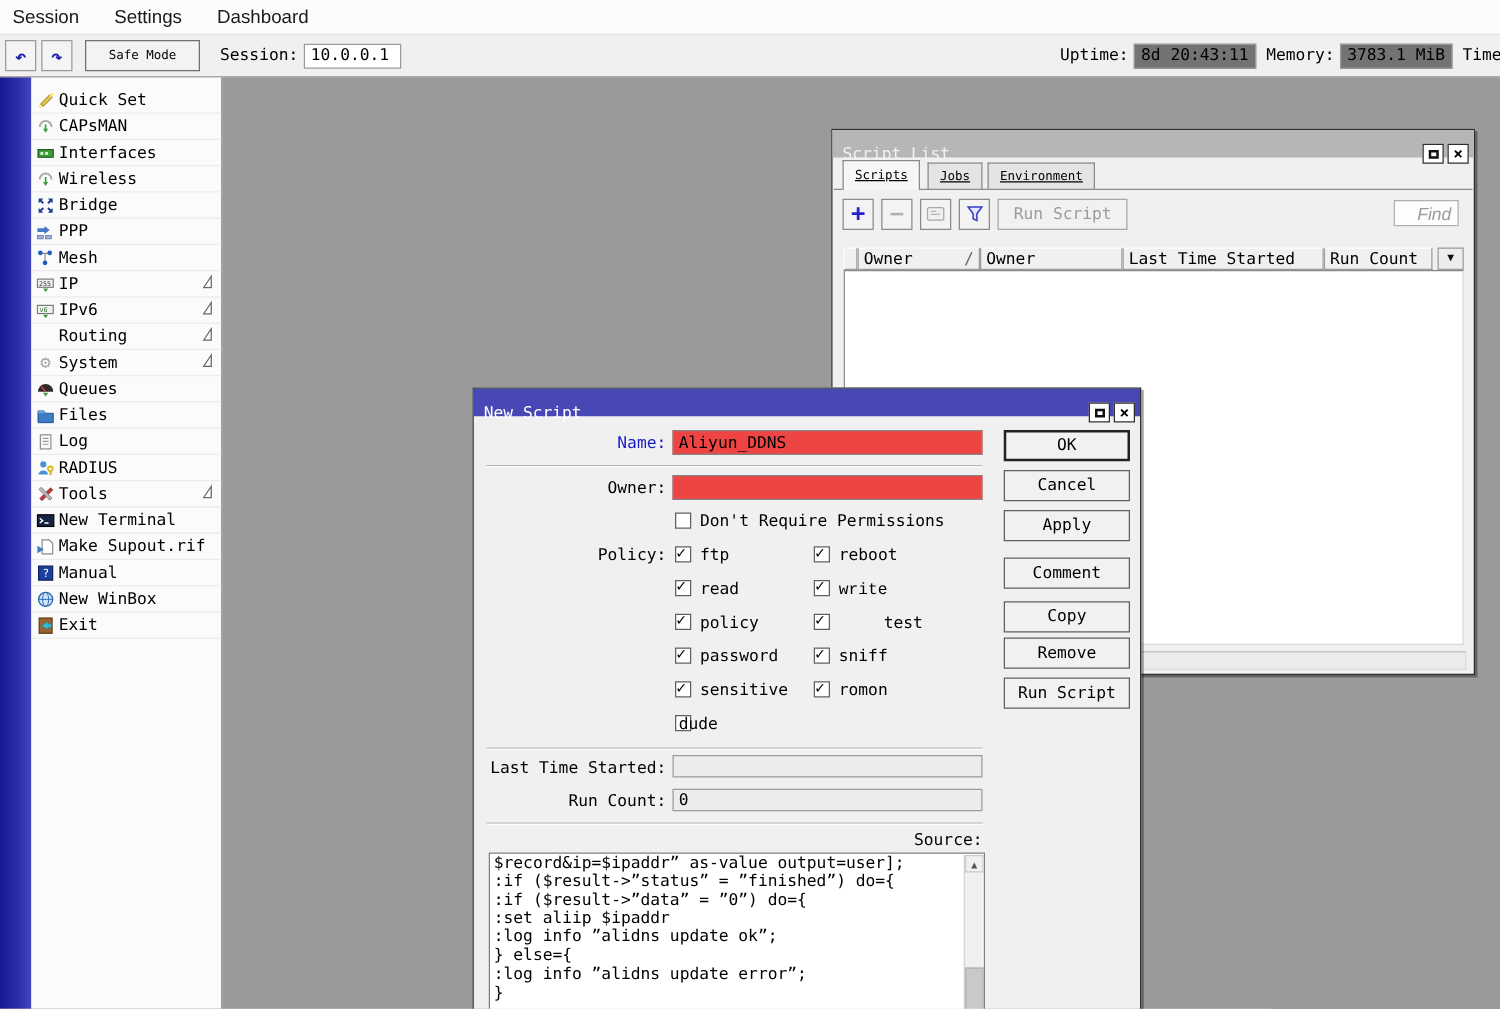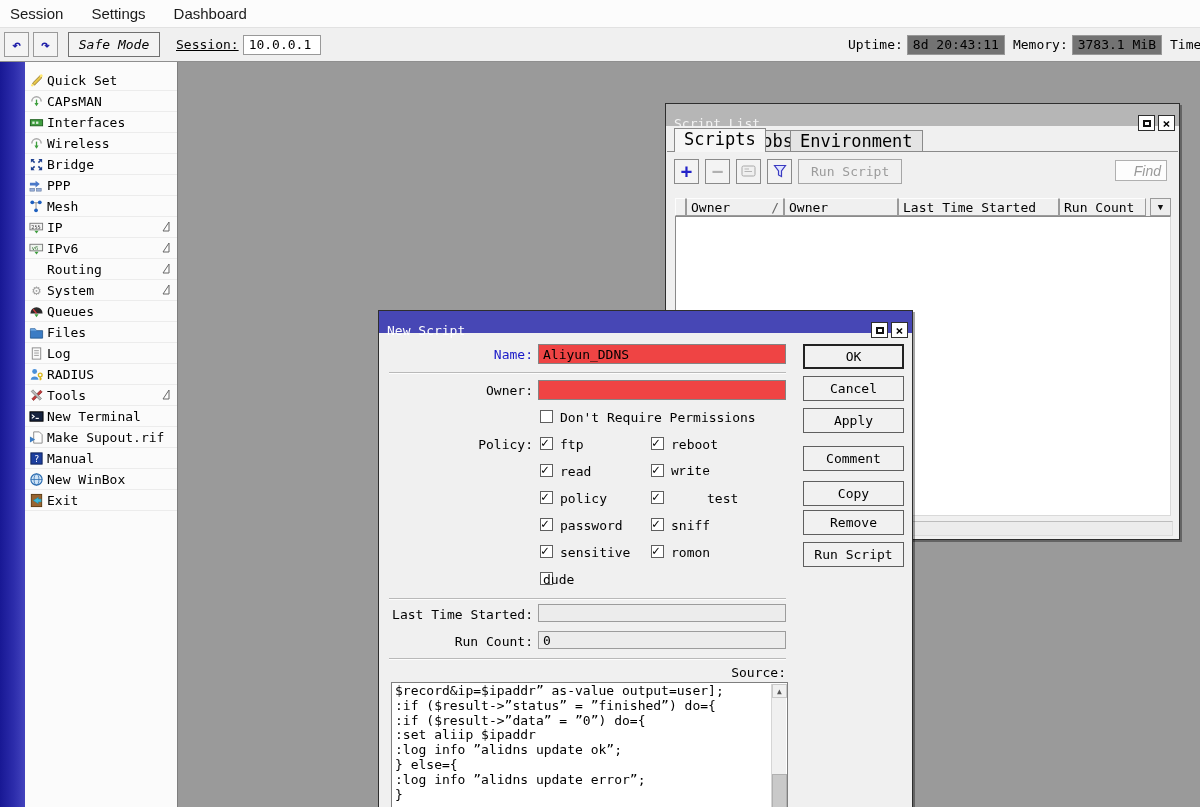--- a/index.html
+++ b/index.html
@@ -13,22 +13,22 @@
              font-family:"Liberation Sans", sans-serif; font-size:15px; color:#1a1a1a;
              border-bottom:1px solid #e2e2e2; }
   .menubar .menu-item { cursor:default; }
 
   
   .topbar { position:absolute; left:0; top:28px; width:1200px; height:34px; background:#f0f0f0;
             border-bottom:1px solid #8f8f8f; display:flex; align-items:center; }
   .tb-btn { width:25px; height:25px; border:1px solid #9a9a9a; background:#f4f4f4; margin-left:4px;
             display:flex; align-items:center; justify-content:center; color:#1d1da8; font-size:15px; font-weight:bold; }
   .safemode { width:92px; height:25px; border:1px solid #707070; background:#f3f3f3; margin-left:10px;
-              display:flex; align-items:center; justify-content:center; font-size:13px;font-style:italic; }
-  .tb-label { margin-left:16px;text-decoration:underline; }
+              display:flex; align-items:center; justify-content:center; font-size:10px; }
+  .tb-label { margin-left:16px; }
   .tb-box { border:1px solid #999; background:#737373; height:20px; padding:1px 5px; margin-left:4px;
             display:flex; align-items:center; white-space:nowrap; }
   .tb-right { margin-left:auto; display:flex; align-items:center; padding-right:0; }
 
   
   .bluestrip { position:absolute; left:0; top:62px; width:25px; height:745px;
                background:linear-gradient(to right,#181894 0%, #2c2cab 55%, #4343bd 100%); }
   .brand-vert { position:absolute; left:3px; bottom:6px; transform:rotate(-90deg); transform-origin:0 100%;
                 font-family:"Liberation Sans", sans-serif; font-size:19px; color:#a9b1d6; white-space:nowrap; letter-spacing:1px; }
 
@@ -47,21 +47,21 @@
   .titlebar { height:22px; display:flex; align-items:center; padding:16px 4px 0 8px; font-size:13px; }
   .titlebar.inactive { background:#b6b6b6; color:#f2f2f2; }
   .titlebar.active { background:#4747b5; color:#fff; }
   .winctrls { margin-left:auto; display:flex; gap:3px; }
   .wbtn { width:17px; height:16px; background:#fff; border:1px solid #2e2e2e; display:flex; align-items:center; justify-content:center; color:#000; }
   .wbtn .maxsq { width:8px; height:7px; border:2px solid #111; }
   .wbtn.close { font-size:13px; font-weight:bold; line-height:1; }
 
   
   .tab { position:absolute; height:22px; padding:0 9px; border:1px solid #8a8a8a; border-bottom:none;
-         background:#e4e4e4; display:flex; align-items:flex-start; font-size:17px; top:26px; }
+         background:#e4e4e4; display:flex; align-items:center; font-size:10px; top:26px;text-decoration:underline; }
   .tab.active { background:#f6f6f6; height:24px; top:24px; z-index:2; }
   .tabline { position:absolute; left:1px; right:1px; top:47px; border-bottom:1px solid #8a8a8a; }
   .lt-toolbar { position:absolute; left:8px; top:54px; height:26px; display:flex; align-items:center; gap:6px; }
   .icon-btn { width:25px; height:25px; border:1px solid #8a8a8a; background:#f3f3f3;
               display:flex; align-items:center; justify-content:center; }
   .plus { color:#2323c8; font-size:19px; font-weight:bold; line-height:1; }
   .minus { color:#b0b0b0; font-size:17px; font-weight:bold; line-height:1; }
   .runscript-dis { height:25px; padding:0 12px; border:1px solid #a6a6a6; background:#f1f1f1; color:#9b9b9b;
                    display:flex; align-items:center; font-size:13px; }
   .findbox { position:absolute; top:56px; right:12px; width:52px; height:21px; border:1px solid #b0b0b0;

